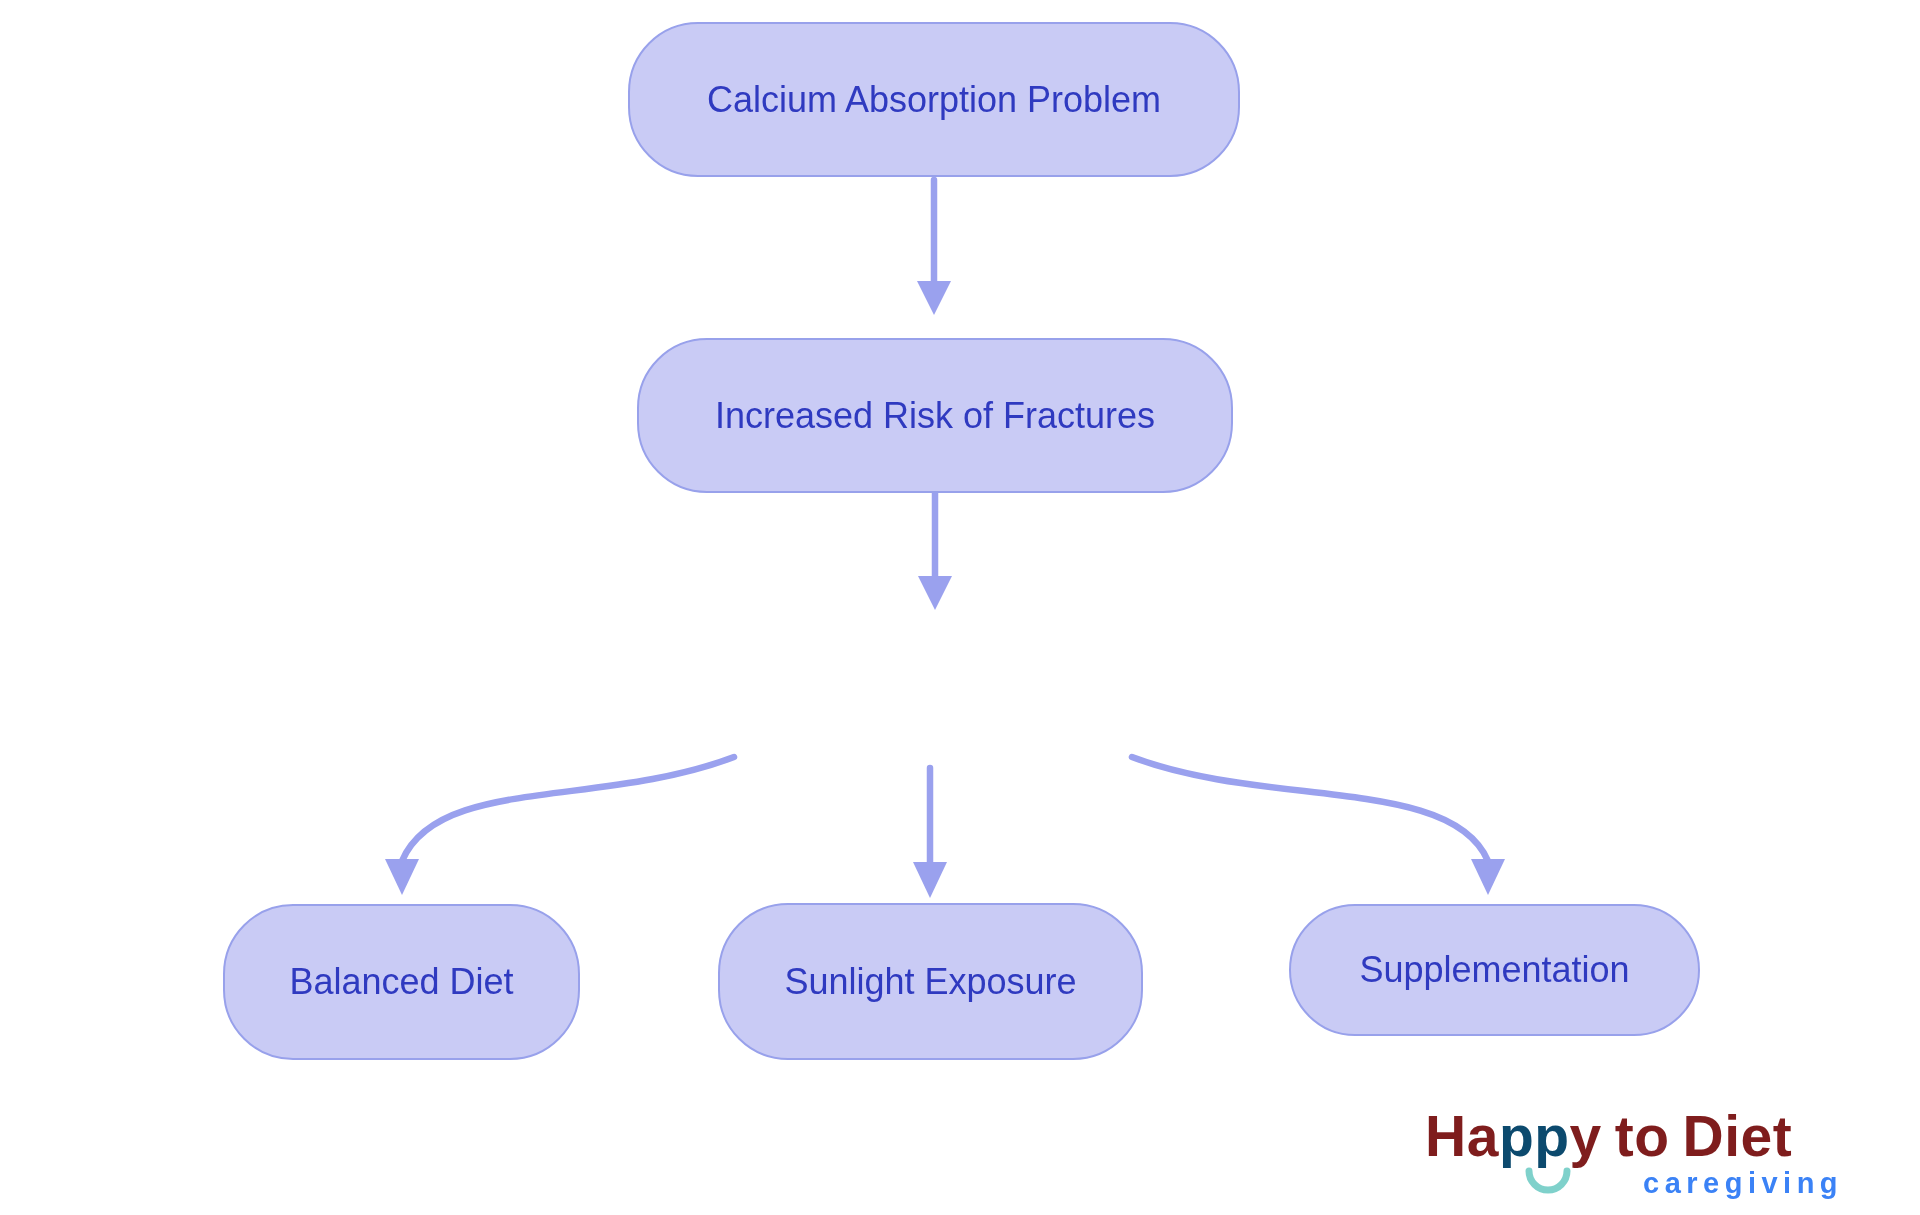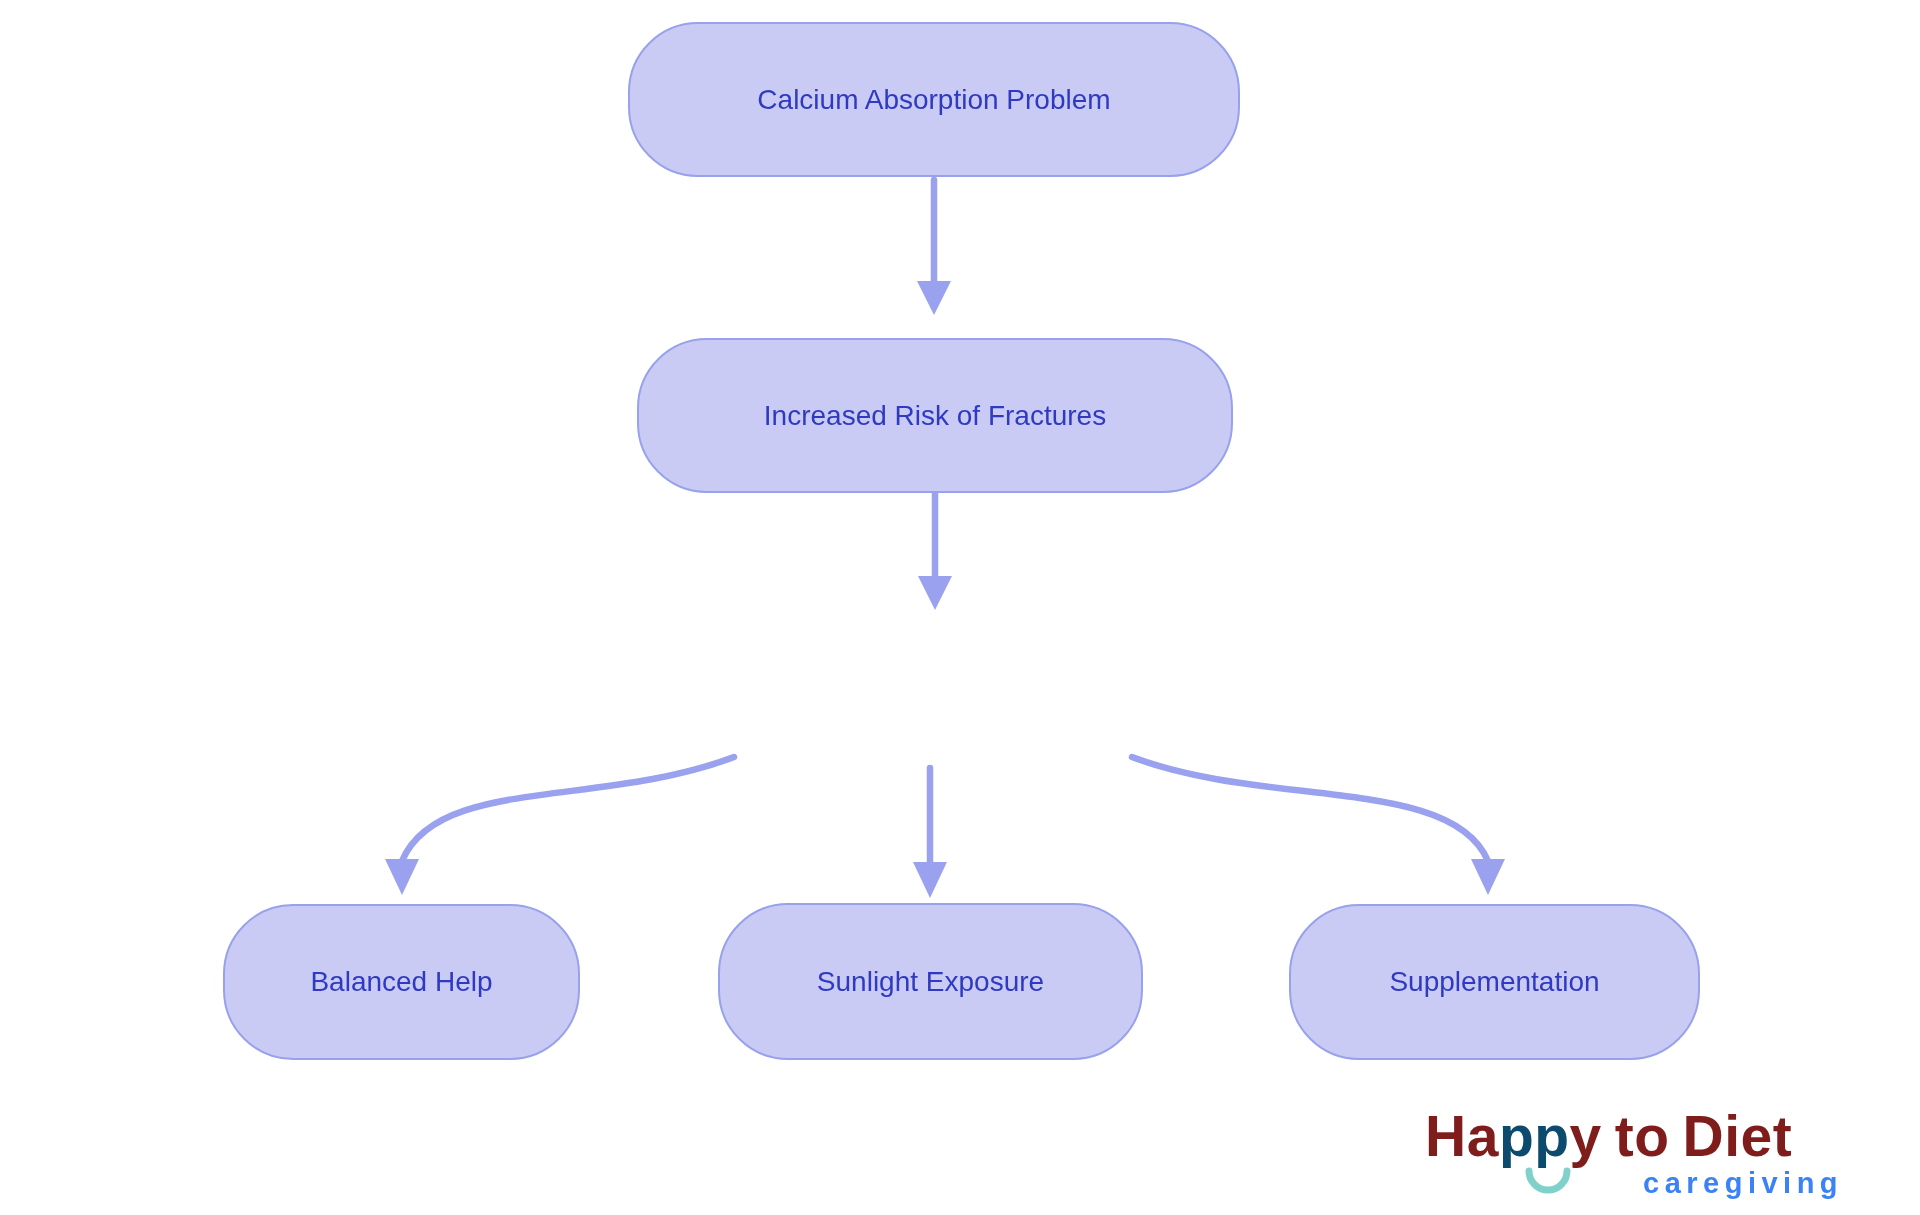--- a/index.html
+++ b/index.html
@@ -26,32 +26,32 @@
   .node {
     position: absolute;
     display: flex;
     align-items: center;
     justify-content: center;
     background: #C9CBF5;
     border: 2.5px solid #98A1EB;
     border-radius: 70px;
     box-sizing: border-box;
     color: #2F3AC0;
-    font-size: 28px;
+    font-size: 36px;
     font-weight: 400;
     text-align: center;
     white-space: nowrap;
   }
   
   .node-problem    { left: 628px;  top: 22px;  width: 612px; height: 155px; }
   .node-risk       { left: 637px;  top: 322px; width: 596px; height: 155px; margin-top: 16px; }
   .node-actions    { left: 719px;  top: 611px; width: 427px; height: 155px; }
   .node-diet       { left: 223px;  top: 904px; width: 357px; height: 156px; }
   .node-sunlight   { left: 718px;  top: 903px; width: 425px; height: 157px; }
-  .node-supplement { left: 1289px; top: 904px; width: 411px; height: 156px; }
+  .node-supplement { left: 1289px; top: 904px; width: 411px; height: 132px; }
 
   
   .logo {
     position: absolute;
     left: 1425px;
     top: 1103px;
     width: 470px;
     height: 112px;
   }
   .logo-word {
@@ -109,21 +109,21 @@
   <div class="node node-problem">
     <span>Calcium Absorption Problem</span>
   </div>
 
   <div class="node node-risk">
     <span>Increased Risk of Fractures</span>
   </div>
 
 
   <div class="node node-diet">
-    <span>Balanced Help</span>
+    <span>Balanced Diet</span>
   </div>
 
   <div class="node node-sunlight">
     <span>Sunlight Exposure</span>
   </div>
 
   <div class="node node-supplement">
     <span>Supplementation</span>
   </div>
 

